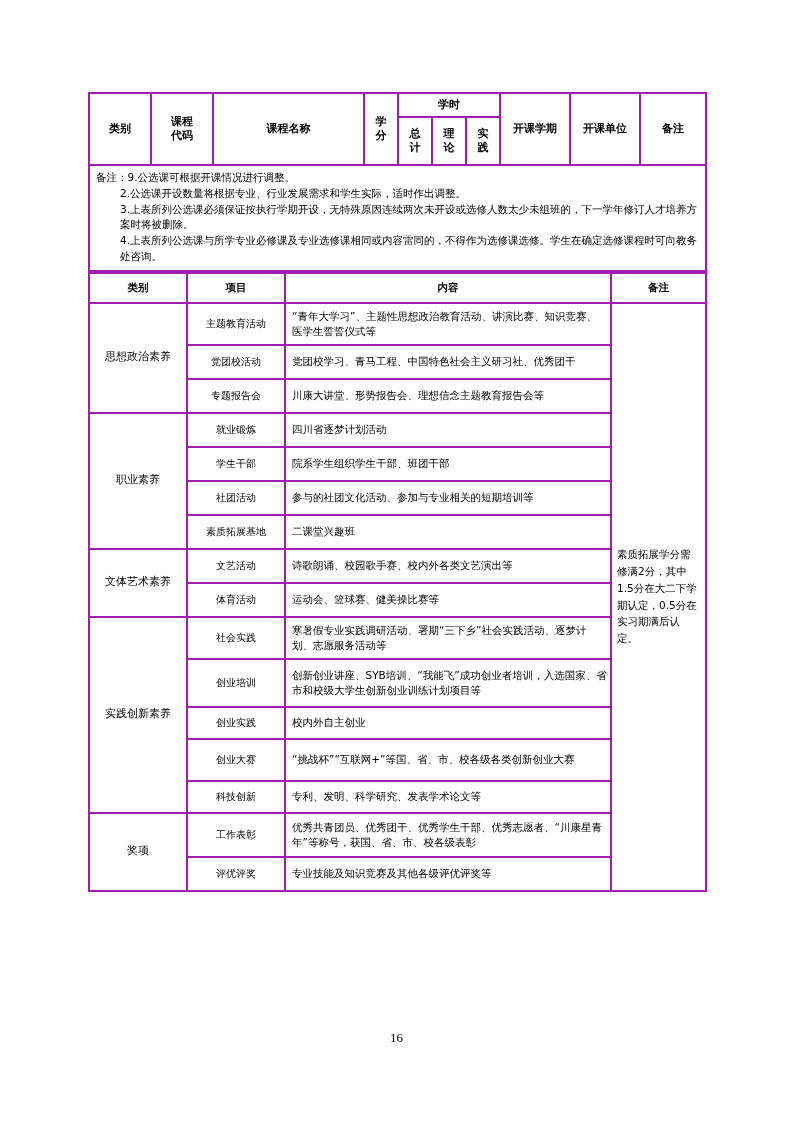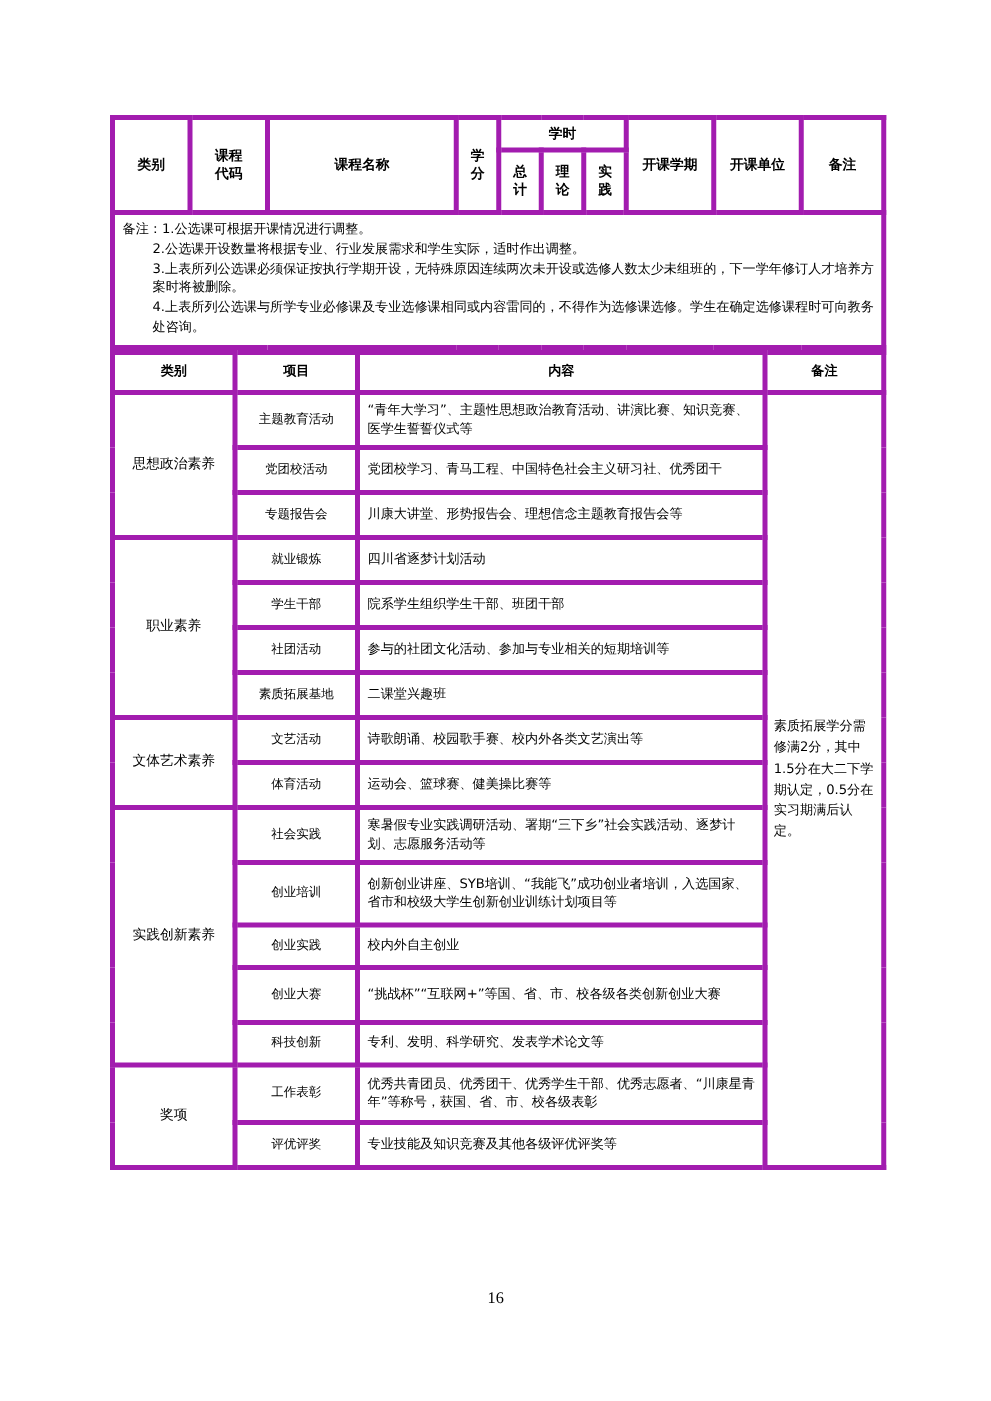--- a/index.html
+++ b/index.html
@@ -23,21 +23,21 @@
     top: 92px;
     width: 617px;
   }
 
   table {
     border-collapse: collapse;
     width: 100%;
     table-layout: fixed;
   }
   table td, table th {
-    border: 4px solid #a21caf;
+    border: 2px solid #a21caf;
     padding: 2px 3px;
     font-size: 10.5px;
     line-height: 1.35;
     vertical-align: middle;
     word-break: break-word;
   }
   .hdr {
     text-align: center;
     font-weight: bold;
     font-size: 11px;
@@ -129,21 +129,21 @@
       <tr>
         <td class="hdr" style="height:42px; white-space:pre-line; line-height:1.25;"><span>总
 计</span></td>
         <td class="hdr" style="white-space:pre-line; line-height:1.25;"><span>理
 论</span></td>
         <td class="hdr" style="white-space:pre-line; line-height:1.25;"><span>实
 践</span></td>
       </tr>
       <tr>
         <td class="note-cell" colspan="10">
-          <p>备注：1.公选课可根据开课情况进行调整。</p>
+          <p>备注：9.公选课可根据开课情况进行调整。</p>
           <p style="padding-left:24px;">2.公选课开设数量将根据专业、行业发展需求和学生实际，适时作出调整。</p>
           <p style="padding-left:24px;">3.上表所列公选课必须保证按执行学期开设，无特殊原因连续两次未开设或选修人数太少未组班的，下一学年修订人才培养方案时将被删除。</p>
           <p style="padding-left:24px;">4.上表所列公选课与所学专业必修课及专业选修课相同或内容雷同的，不得作为选修课选修。学生在确定选修课程时可向教务处咨询。</p>
         </td>
       </tr>
     </tbody>
       </table>
 
 
     <table class="t2">

